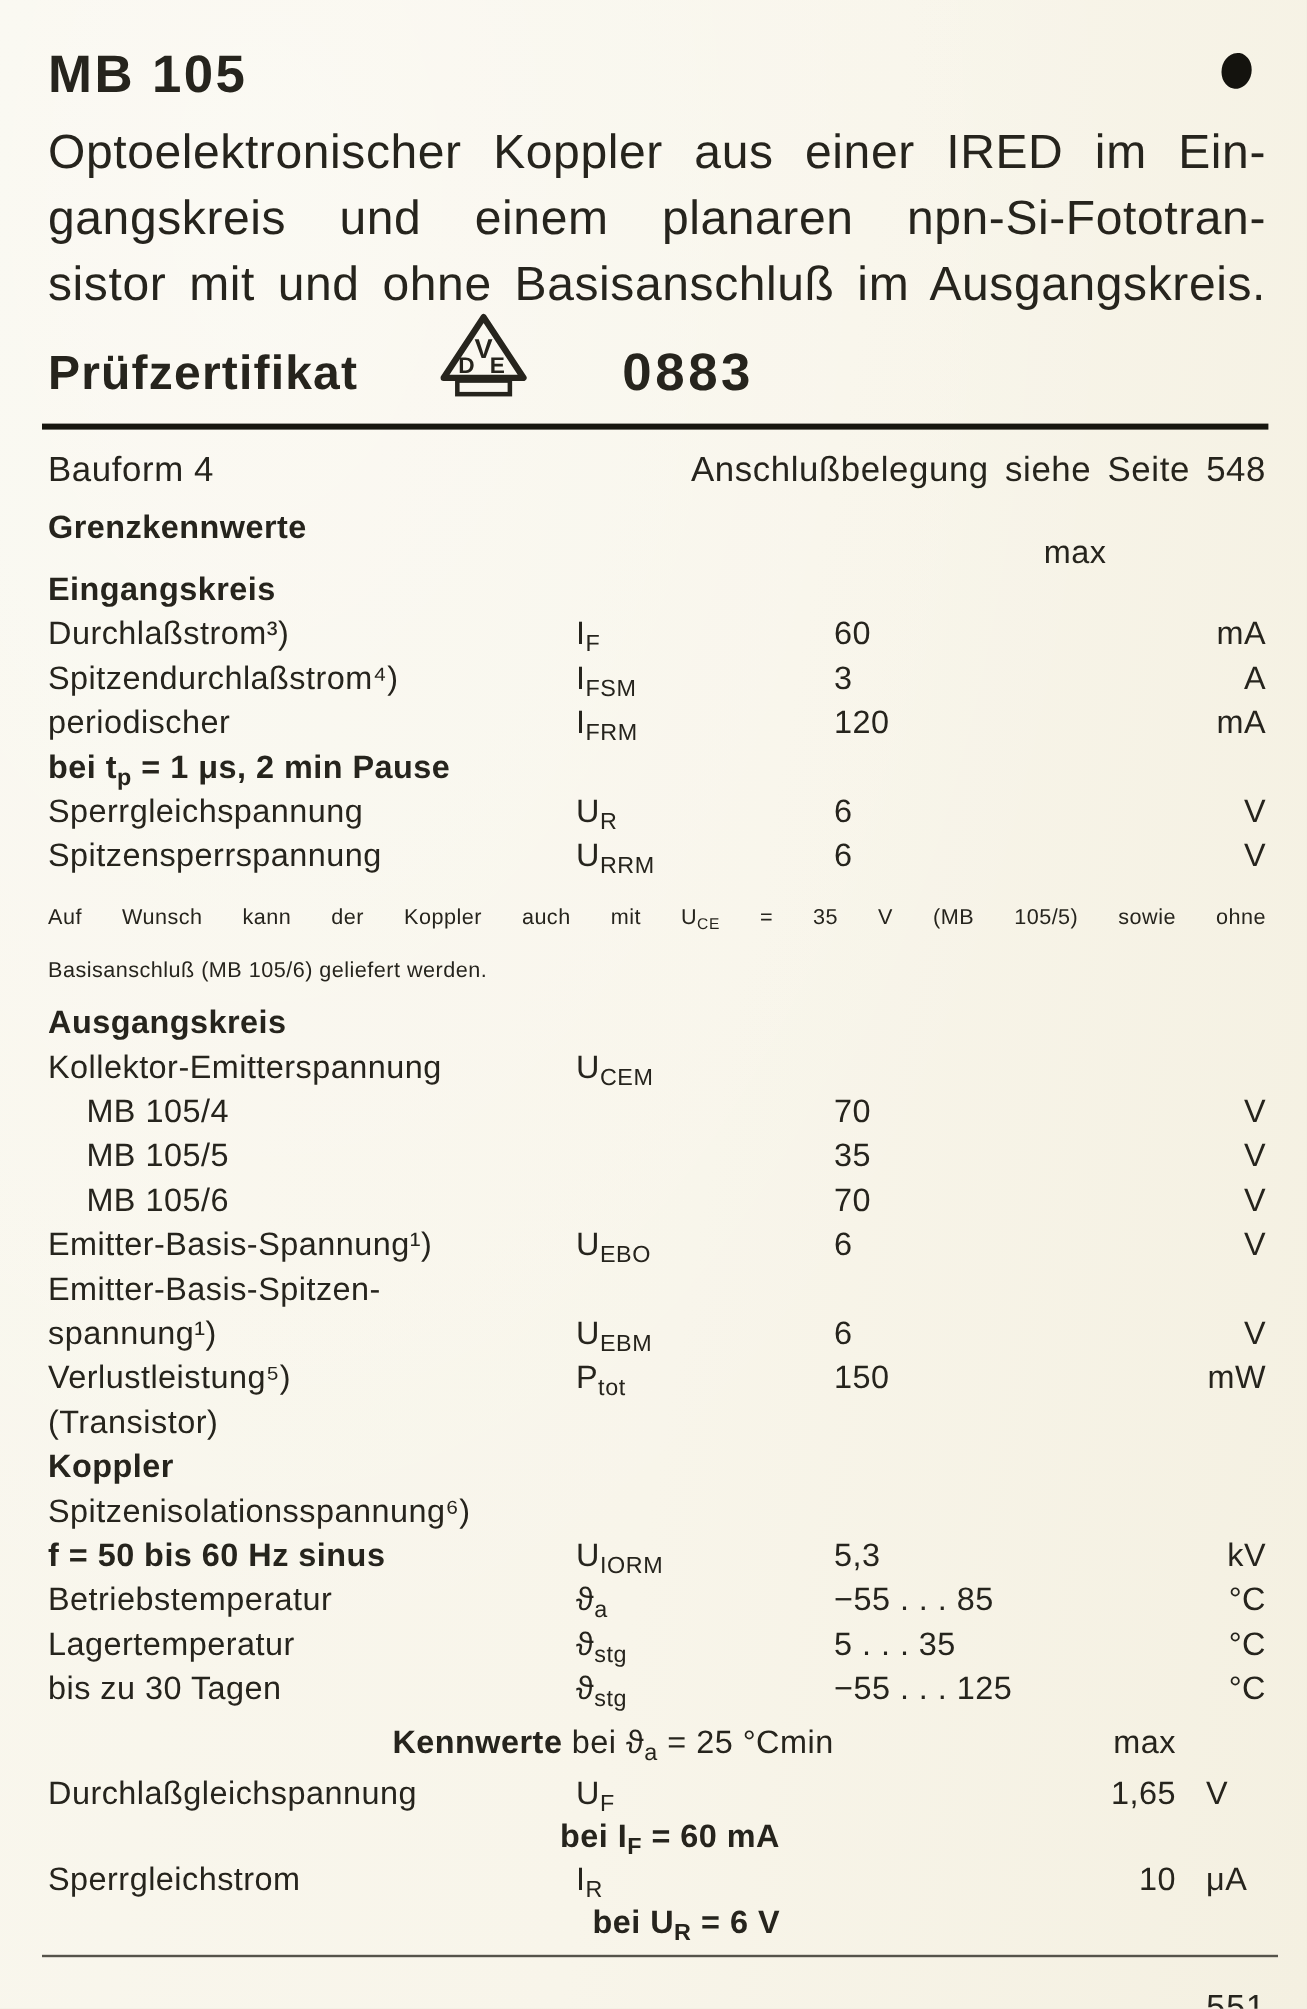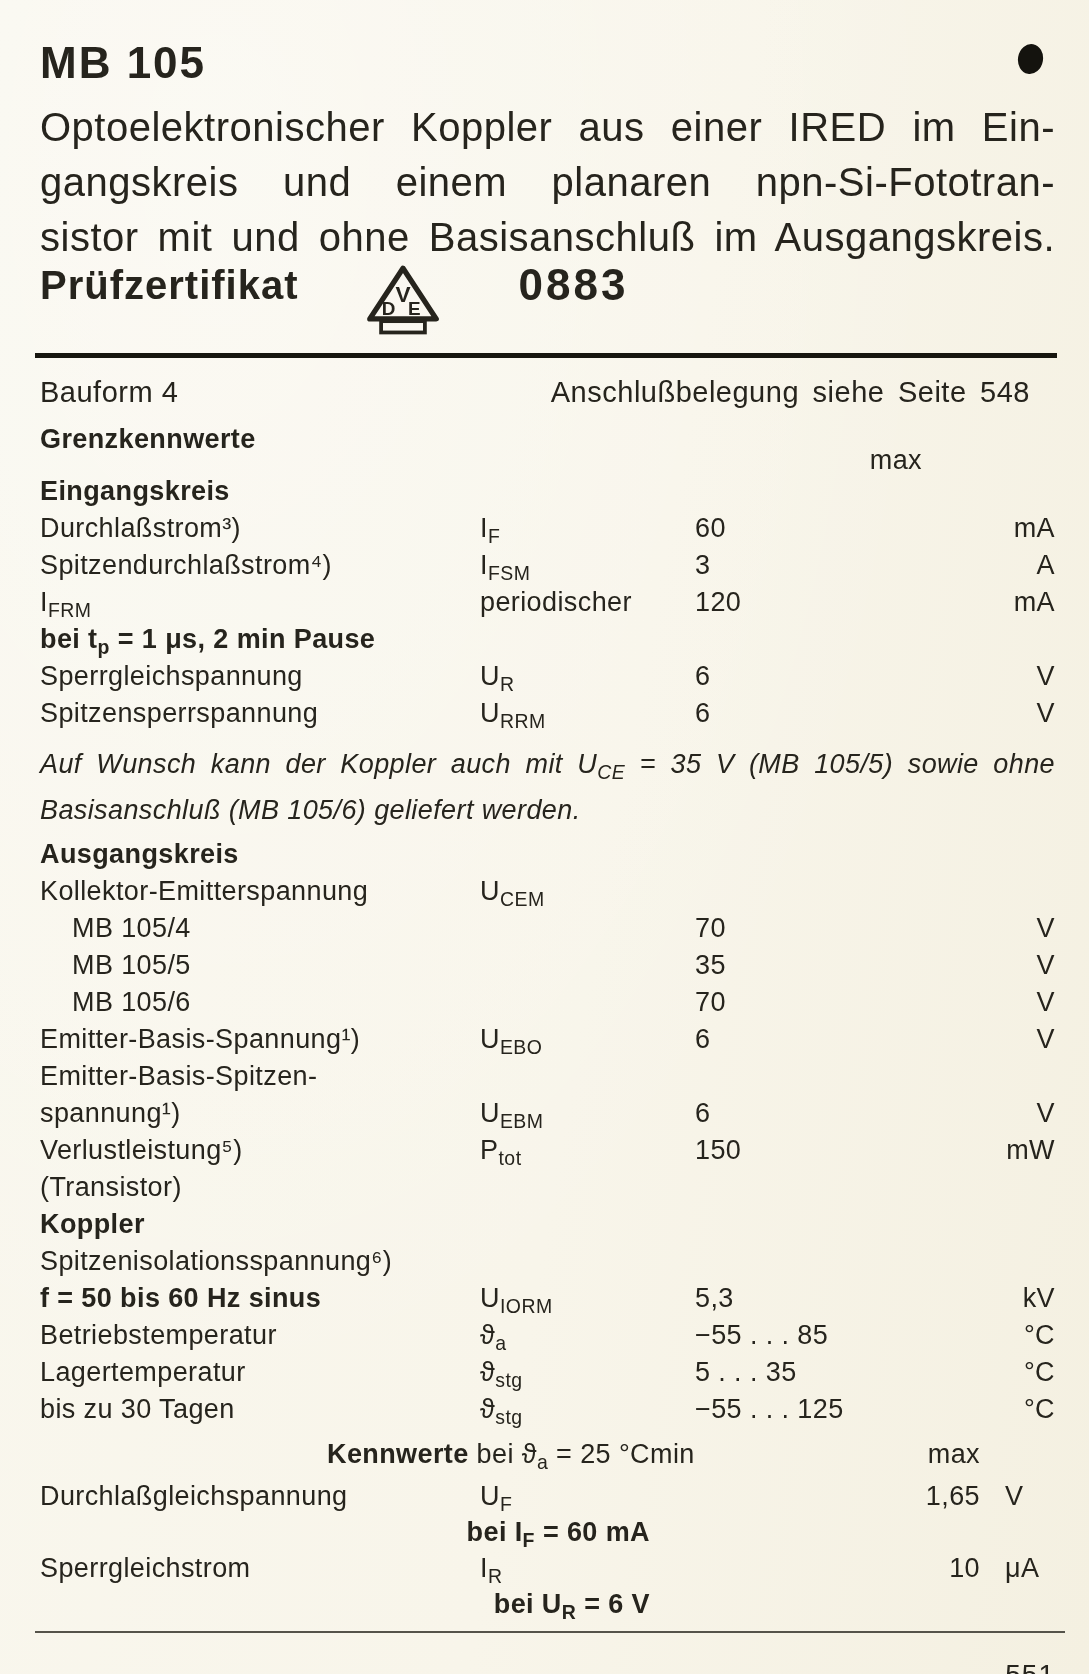--- a/index.html
+++ b/index.html
@@ -19,42 +19,42 @@
   }
   
   .title-row{position:relative;padding-top:40px;height:50px;}
   .part-no{font-size:44px;font-weight:bold;letter-spacing:2px;line-height:46px;}
   .corner-dot{
     position:absolute;top:44px;right:12px;width:25px;height:30px;
     background:#14130e;border-radius:50%;transform:rotate(10deg);
   }
   .description{margin-top:10px;font-size:40px;line-height:55px;letter-spacing:.5px;}
   .desc-line{text-align:justify;text-align-last:justify;}
-  .cert-row{display:flex;height:70px;margin-top:-2px;}
+  .cert-row{display:flex;align-items:flex-end;height:70px;margin-top:-2px;}
   .cert-label{font-size:40px;font-weight:bold;letter-spacing:1px;line-height:44px;}
   .vde-logo{margin-left:66px;width:76px;height:74px;flex:none;}
   .cert-number{margin-left:78px;font-size:44px;font-weight:bold;letter-spacing:3px;line-height:44px;}
   .rule-thick{margin-top:20px;margin-left:-5px;width:1022px;height:5px;background:#17160f;}
   .info-row{margin-top:18px;display:flex;justify-content:space-between;align-items:baseline;
             font-size:29px;letter-spacing:.5px;height:36px;}
-  .info-right{margin-right:25px;word-spacing:5px;}
+  .info-right{word-spacing:5px;}
   
   .trow{
     display:grid;grid-template-columns:440px 215px 205px 155px;
     align-items:baseline;height:37px;font-size:27px;letter-spacing:.4px;
   }
   .grenz-row{height:52px;margin-top:12px;align-items:start;}
   .grenz-row .c-max{align-self:end;text-align:right;transform:translateX(22px);}
   .c-val{text-align:left;}
   .c-unit{text-align:right;}
   .b{font-weight:bold;}
   .ind{padding-left:32px;}
   .cond{font-weight:bold;}
   sub{font-size:.72em;vertical-align:-.3em;letter-spacing:.5px;}
-  .note{margin-top:10px;font-size:27px;line-height:38px;letter-spacing:.4px;font-style:italic;}
+  .note{margin-top:10px;font-size:18px;line-height:38px;letter-spacing:.4px;}
   .note-l1{text-align:justify;text-align-last:justify;}
   .sp2{margin-top:10px;}
   
   .crow{
     display:grid;grid-template-columns:440px 170px 125px 205px 75px;
     align-items:baseline;height:36px;font-size:27px;letter-spacing:.4px;
   }
   .khead{margin-top:8px;height:42px;}
   .c-span2{grid-column:1 / 3;text-align:right;}
   .c-min{text-align:left;}
@@ -114,22 +114,22 @@
     <span class="c-val">60</span>
     <span class="c-unit">mA</span>
   </div>
   <div class="trow">
     <span>Spitzendurchlaßstrom⁴)</span>
     <span><span>I</span><sub>FSM</sub></span>
     <span class="c-val">3</span>
     <span class="c-unit">A</span>
   </div>
   <div class="trow">
+    <span>periodischer</span>
     <span><span>I</span><sub>FRM</sub></span>
-    <span>periodischer</span>
     <span class="c-val">120</span>
     <span class="c-unit">mA</span>
   </div>
   <div class="trow">
     <span class="cond"><span>bei t</span><sub>p</sub><span> = 1 μs, 2 min Pause</span></span>
   </div>
   <div class="trow">
     <span>Sperrgleichspannung</span>
     <span><span>U</span><sub>R</sub></span>
     <span class="c-val">6</span>

